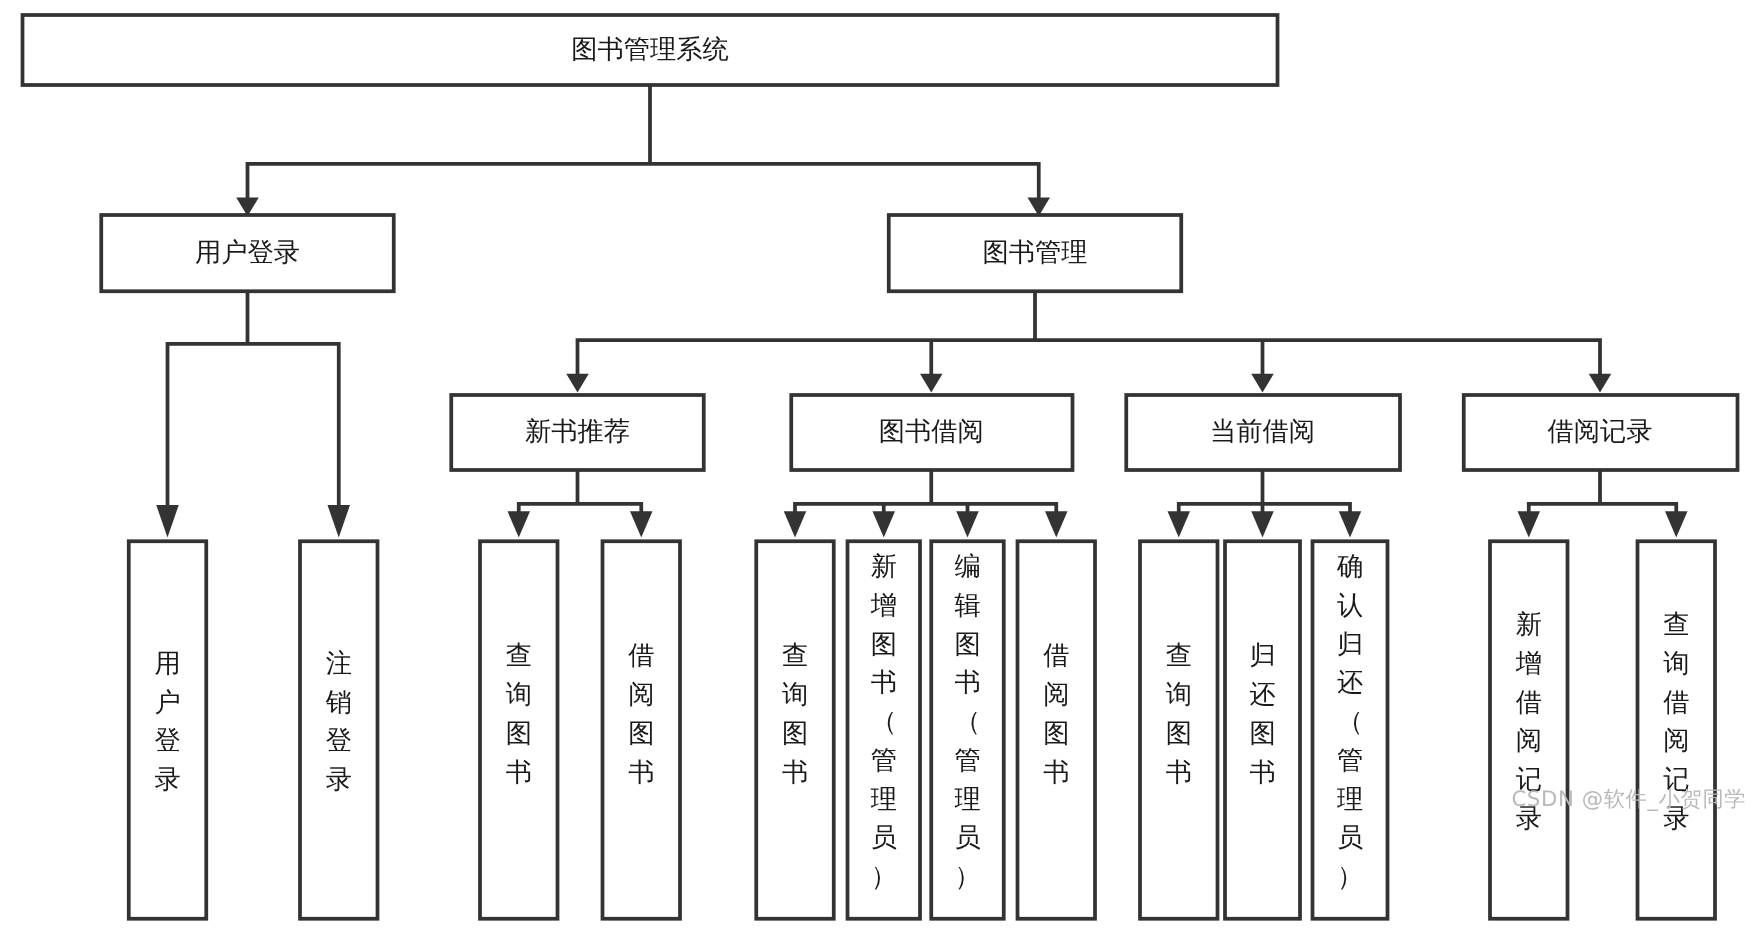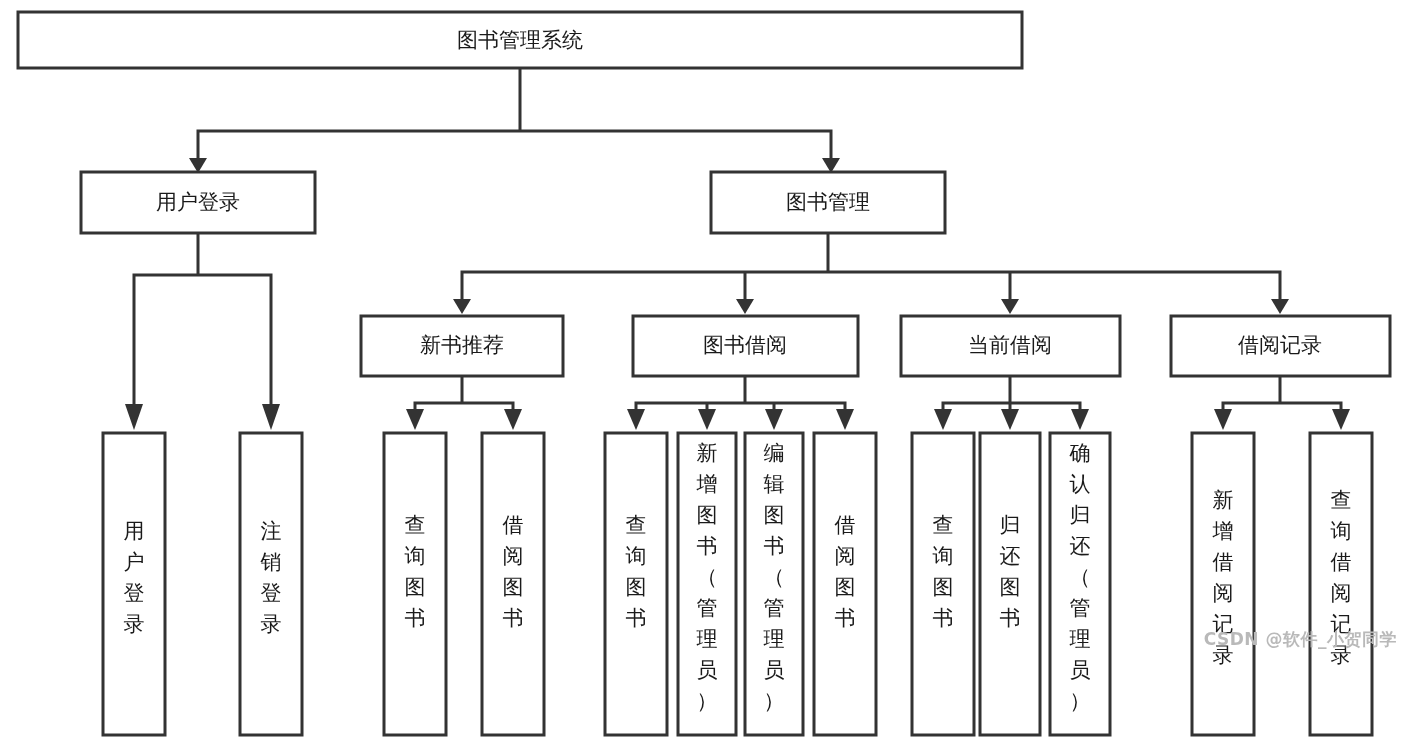--- a/index.html
+++ b/index.html
@@ -59,21 +59,20 @@
   .watermark {
     position: absolute;
     right: 8px;
     bottom: 6px;
     font-family: "DejaVu Sans", "Liberation Sans", sans-serif;
     font-size: 17px;
     color: #b9b9b9;
     white-space: nowrap;
     letter-spacing: 0.5px;
     pointer-events: none;
-    font-weight: bold;
   }
 </style>
 </head>
 <body>
 
 <div id="diagram-root">
 
   <svg id="tree-svg" viewBox="0 0 1405 747" xmlns="http://www.w3.org/2000/svg">
 
     <g>

